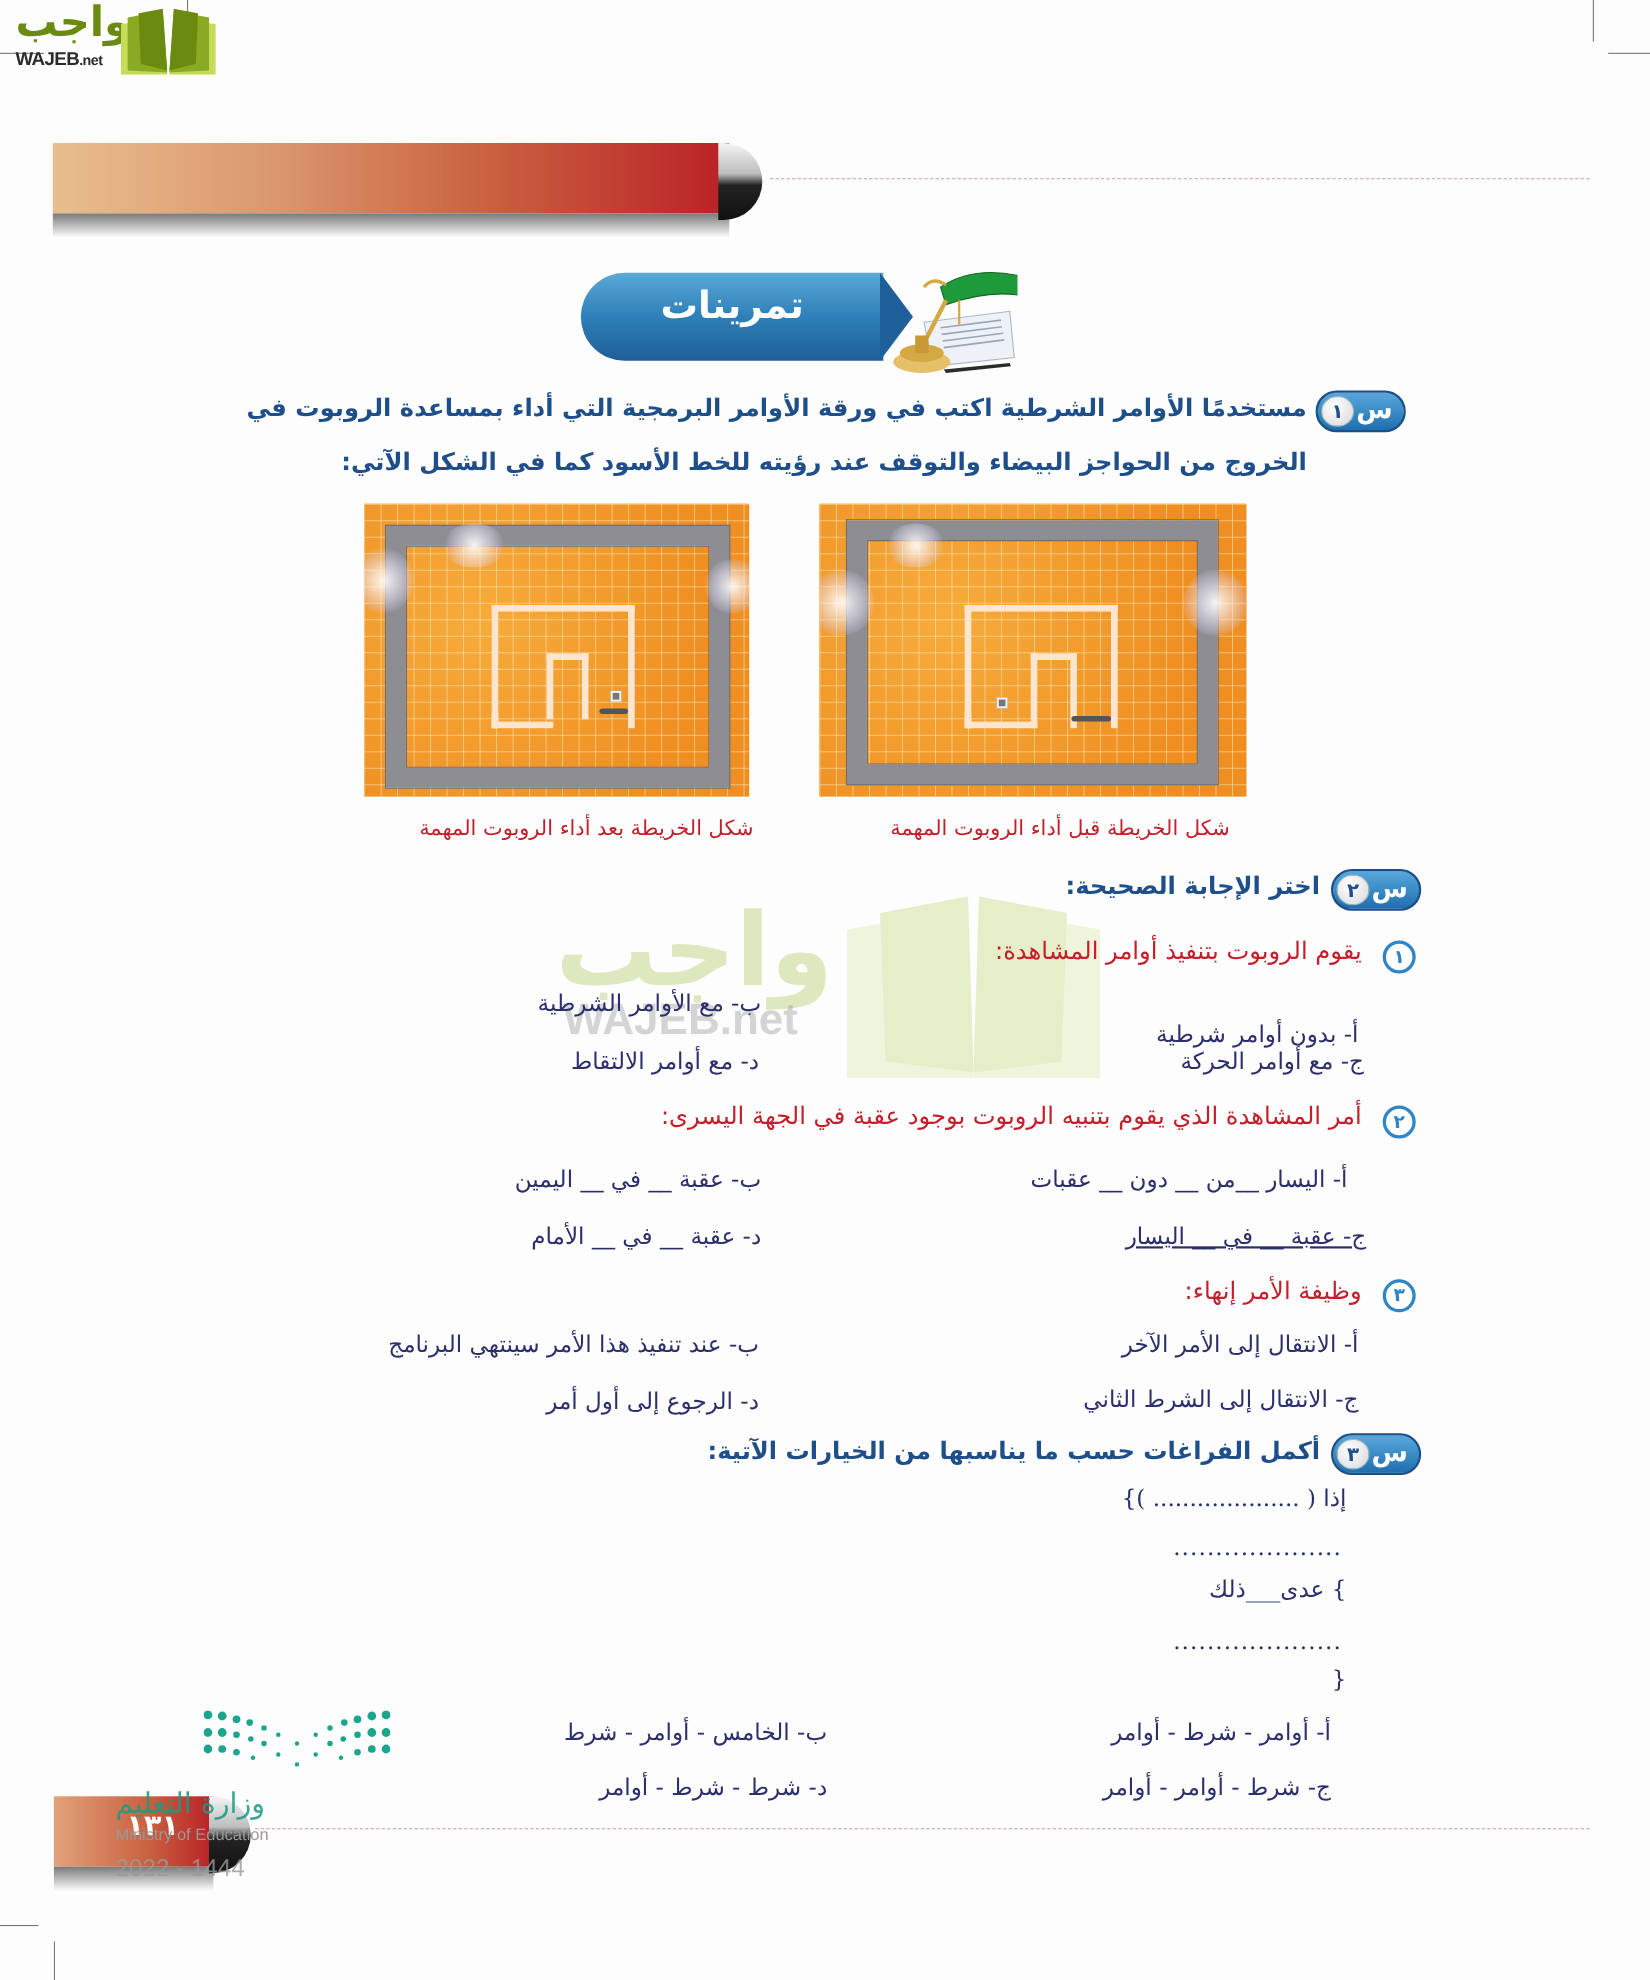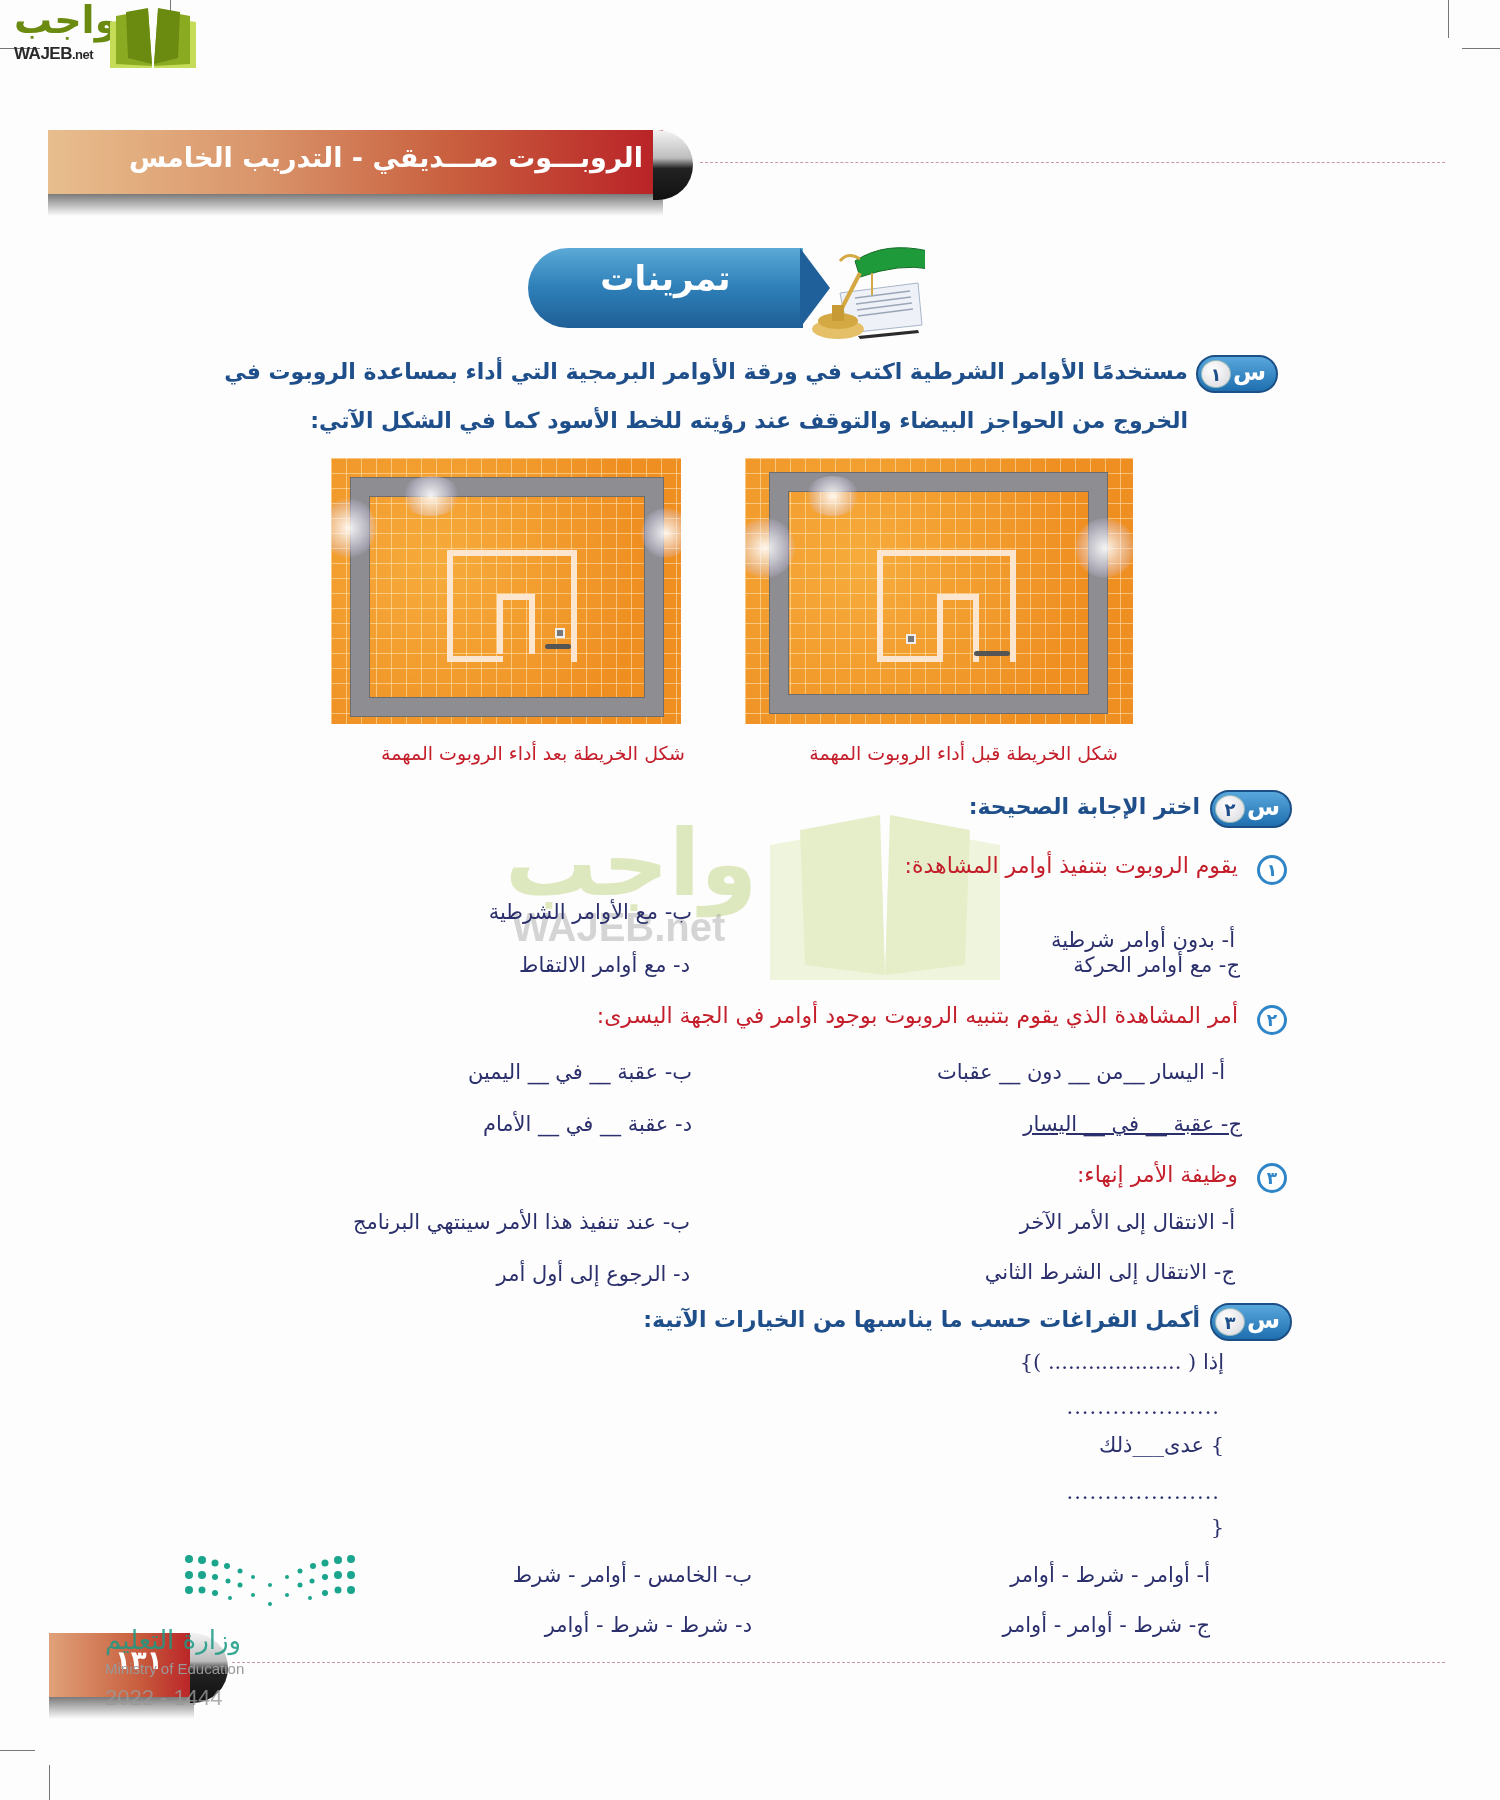--- a/index.html
+++ b/index.html
@@ -108,21 +108,20 @@
     <path d="M82 8 L50 2 L46 58 L82 56 Z" fill="#8aaa22"></path>
     <path d="M18 4 L40 0 L44 56 L20 50 Z" fill="#6b8a10"></path>
     <path d="M72 4 L50 0 L46 56 L70 50 Z" fill="#6b8a10"></path>
   </svg>
 </div>
 
 <div class="abs banner">
   <div class="banner-bar"></div>
   <div class="banner-shadow"></div>
   <div class="banner-cap"></div>
-  <div class="banner-title">الروبـــوت صـــديقي - التدريب الخامس</div>
 </div>
 <div class="abs banner-dash"></div>
 
 <div class="abs ex-badge"></div>
 <div class="abs ex-arrow"></div>
 <div class="abs ex-title">تمرينات</div>
 <svg class="abs lamp" viewBox="0 0 125 110">
   <path d="M40 60 L118 50 L122 92 L48 100 Z" fill="#eef2f8" stroke="#a8b6c8"></path>
   <g stroke="#9aa6b8" stroke-width="1.5">
     <line x1="55" y1="65" x2="110" y2="58"></line>
@@ -190,21 +189,21 @@
 </svg>
 
 <div class="subnum" style="left:1257px;top:855px;">١</div>
 <div class="subq" style="right:262px;top:853px;">يقوم الروبوت بتنفيذ أوامر المشاهدة:</div>
 <div class="opt" style="right:265px;top:900px;margin-top:28px;">أ- بدون أوامر شرطية</div>
 <div class="opt" style="right:808px;top:900px;">ب- مع الأوامر الشرطية</div>
 <div class="opt" style="right:260px;top:953px;">ج- مع أوامر الحركة</div>
 <div class="opt" style="right:810px;top:953px;">د- مع أوامر الالتقاط</div>
 
 <div class="subnum" style="left:1257px;top:1005px;">٢</div>
-<div class="subq" style="right:262px;top:1003px;">أمر المشاهدة الذي يقوم بتنبيه الروبوت بوجود أوامر في الجهة اليسرى:</div>
+<div class="subq" style="right:262px;top:1003px;">أمر المشاهدة الذي يقوم بتنبيه الروبوت بوجود عقبة في الجهة اليسرى:</div>
 <div class="opt" style="right:275px;top:1060px;">أ- اليسار __من __ دون __ عقبات</div>
 <div class="opt" style="right:808px;top:1060px;">ب- عقبة __ في __ اليمين</div>
 <div class="opt" style="right:258px;top:1112px;text-decoration:underline;">ج- عقبة __ في __ اليسار</div>
 <div class="opt" style="right:808px;top:1112px;">د- عقبة __ في __ الأمام</div>
 
 <div class="subnum" style="left:1257px;top:1163px;">٣</div>
 <div class="subq" style="right:262px;top:1162px;">وظيفة الأمر إنهاء:</div>
 <div class="opt" style="right:265px;top:1210px;">أ- الانتقال إلى الأمر الآخر</div>
 <div class="opt" style="right:810px;top:1210px;">ب- عند تنفيذ هذا الأمر سينتهي البرنامج</div>
 <div class="opt" style="right:265px;top:1260px;">ج- الانتقال إلى الشرط الثاني</div>

